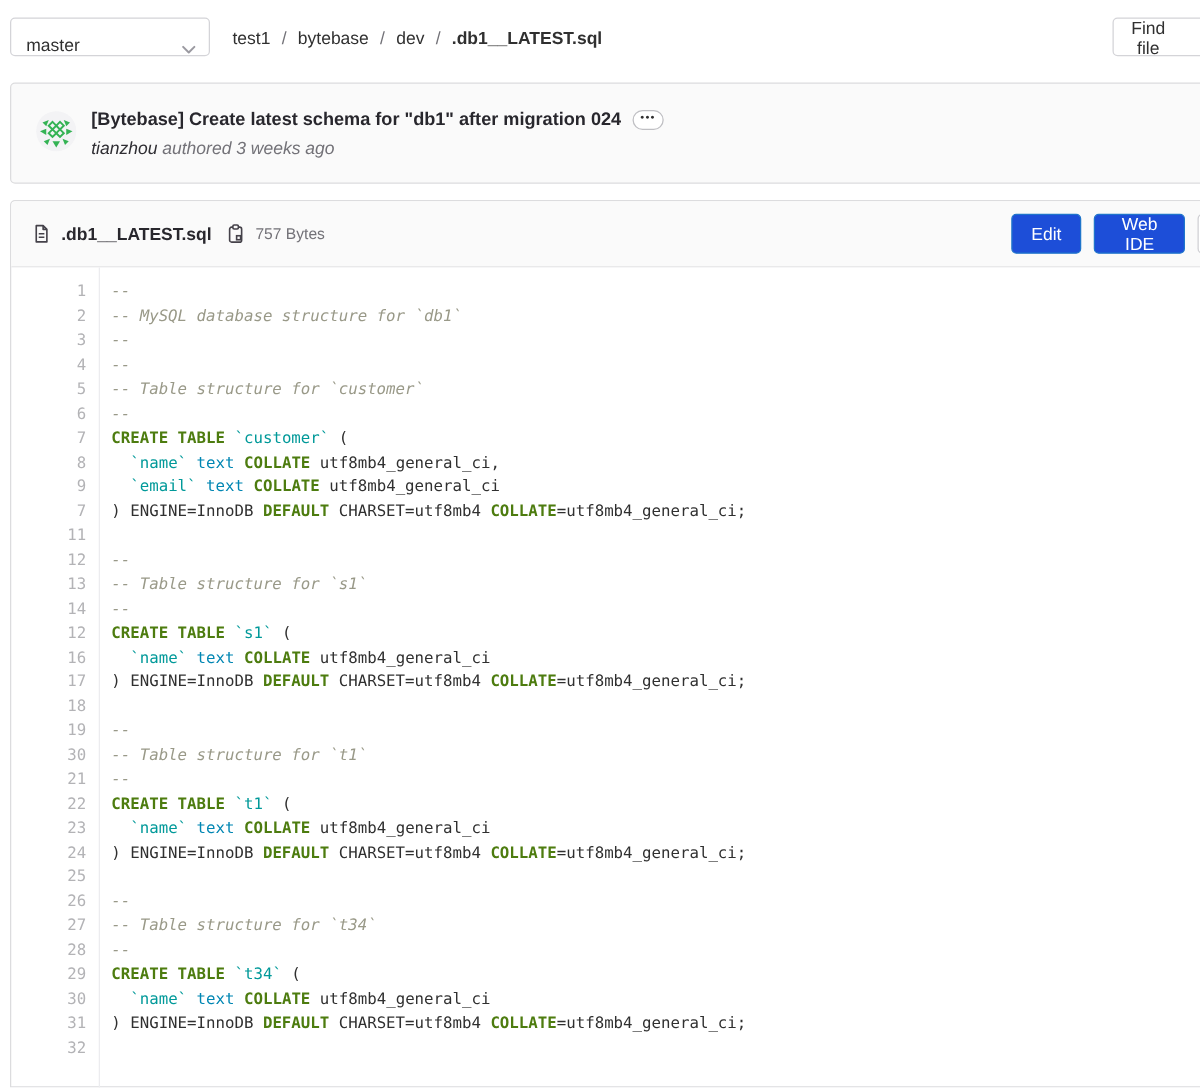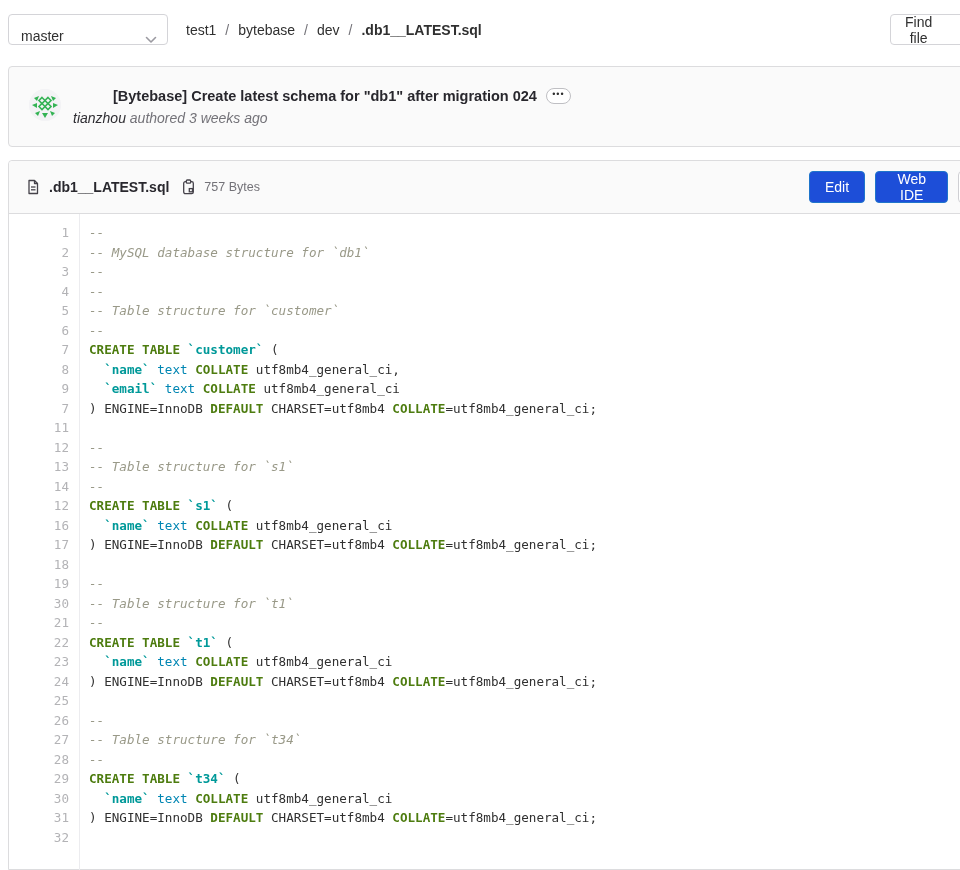--- a/index.html
+++ b/index.html
@@ -25,21 +25,21 @@
     border:1px solid #d4d4d8; border-radius:4px; background:#fff; font-size:14px;
     color:#303030; padding:0 40px 0 14px; display:flex; align-items:center; cursor:pointer; }
 
   
   .commit-box { position:absolute; left:8px; top:66px; width:982px; height:81px;
     border:1px solid #dcdcde; border-radius:4px; background:#fafafa; }
   .avatar { position:absolute; left:20px; top:22px; width:32px; height:32px;
     border-radius:50%; overflow:hidden; background:#f3f3f5; }
   .commit-title-row { position:absolute; left:64px; top:21px; display:flex;
     align-items:center; gap:9px; }
-  .commit-title { font-size:14.5px; font-weight:700; color:#28272d;margin-left:40px; }
+  .commit-title { font-size:14.5px; font-weight:700; color:#28272d; }
   .ellipsis-btn { height:16px; width:25px; border:1px solid #bfbfc3; border-radius:8px;
     background:#fff; display:flex; align-items:center; justify-content:center;
     font-size:9px; letter-spacing:1px; color:#303030; cursor:pointer; line-height:1; padding-bottom:4px; }
   .commit-sub { position:absolute; left:64px; top:43px; font-size:14px; color:#737278;font-style:italic; }
   .commit-author { color:#2f2e33; cursor:pointer; }
 
   
   .file-box { position:absolute; left:8px; top:160px; width:982px; height:710px;
     border:1px solid #dcdcde; border-radius:4px 4px 0 0; background:#fff; }
   .file-header { position:relative; height:53px; background:#fafafa;
@@ -60,21 +60,21 @@
   .code-area { position:relative; height:656px; padding:9px 0 0 0;
     font-family:"DejaVu Sans Mono", monospace; font-size:12.6px; line-height:19.5px; }
   .gutter-border { position:absolute; left:70px; top:0; bottom:-1px; width:1px;
     background:#ececef; }
   .code-row { display:flex; height:19.5px; white-space:pre; }
   .line-num { flex:0 0 60px; width:60px; text-align:right; color:#b3b3b6;
     cursor:pointer; user-select:none; }
   .line-code { padding-left:20px; }
   .tok-c { color:#999988; font-style:italic; }
   .tok-k { color:#4d7c0f; font-weight:bold; }
-  .tok-n { color:#009999;font-weight:bold; }
+  .tok-n { color:#009999; }
   .tok-t { color:#0086b3; }
   .tok-p { color:#303030; }
 </style>
 </head>
 <body>
 
 <div class="top-bar">
   <div class="branch-select">
     <span class="label">master</span>
     <svg width="12" height="8" viewBox="0 0 12 8">

